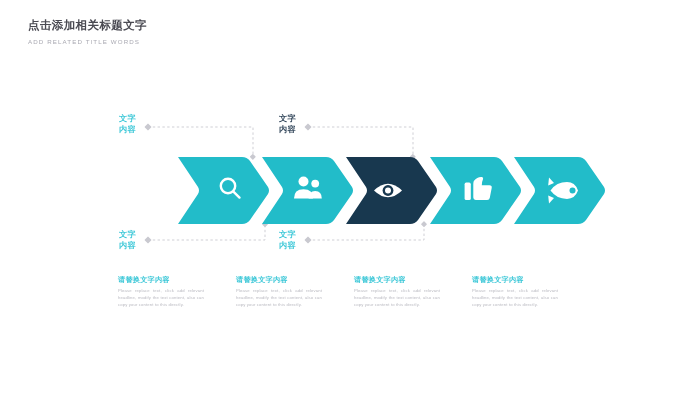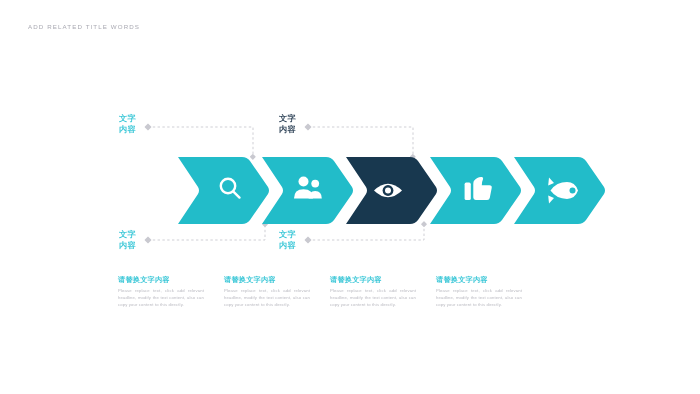--- a/index.html
+++ b/index.html
@@ -62,21 +62,21 @@
   #label-b1 { left: 119px; top: 230px; }
   #label-b2 { left: 279px; top: 230px; }
 
   
   #columns {
     position: absolute;
     left: 118px;
     top: 275px;
     width: 560px;
     display: flex;
-    gap: 20px;
+    gap: 32px;
   }
   .col { width: 86px; }
   .col-head {
     font-size: 7.2px;
     font-weight: bold;
     color: #3ec8d8;
     line-height: 10px;
     letter-spacing: 0.2px;
     margin-bottom: 2px;
     white-space: nowrap;
@@ -86,20 +86,21 @@
     color: #b9b9c0;
     line-height: 7.1px;
     text-align: justify;
     letter-spacing: 0.15px;
   }
 </style>
 </head>
 <body>
 
 <div id="header">
+  <div id="title-cn">点击添加相关标题文字</div>
   <div id="title-en">ADD RELATED  TITLE  WORDS</div>
 </div>
 
 <div id="stage">
   <svg width="700" height="394" viewBox="0 0 700 394" xmlns="http://www.w3.org/2000/svg">
 
     <g stroke="#c9c9d0" stroke-width="0.9" fill="none" stroke-dasharray="2.4,2.4">
 
       <path d="M148,127 H253 V157"></path>
 

